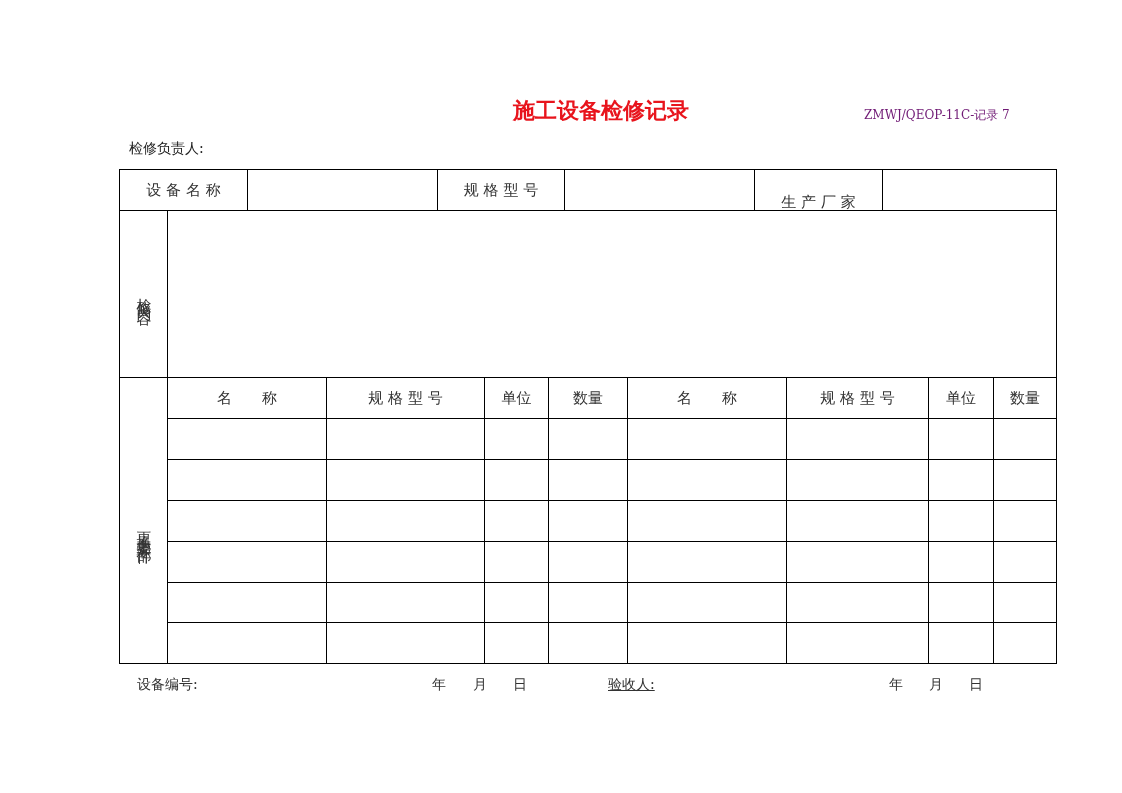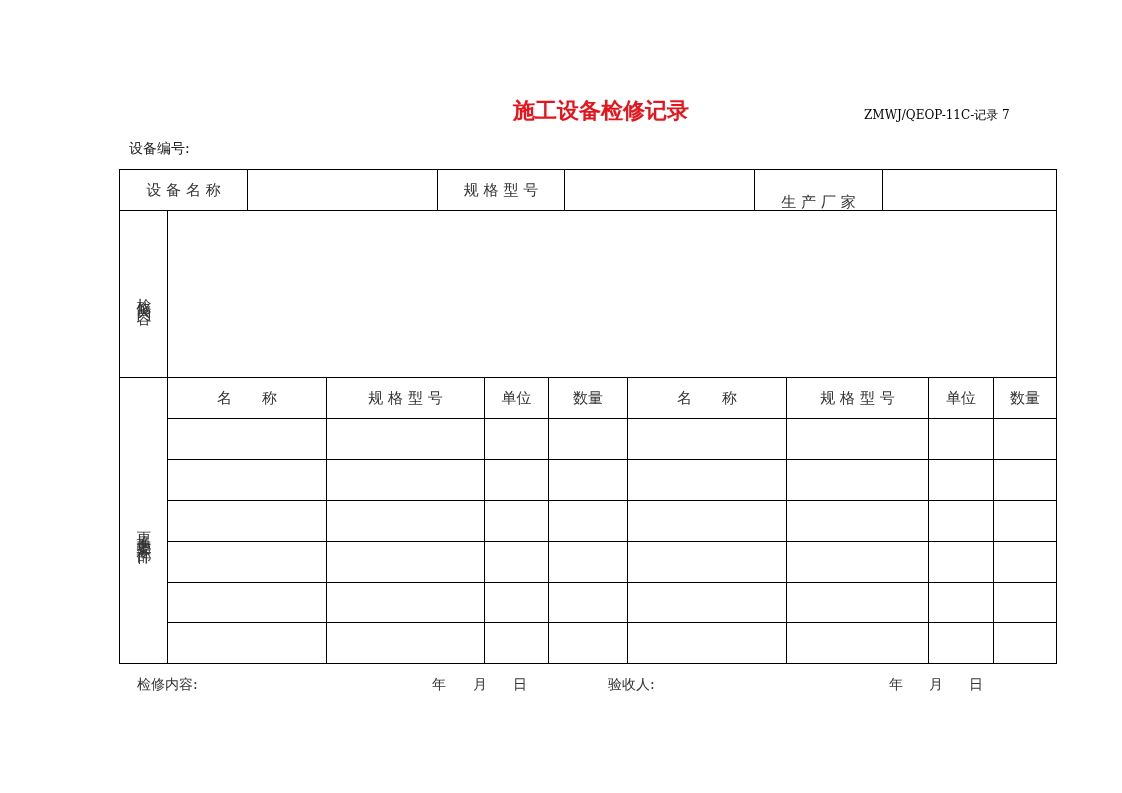--- a/index.html
+++ b/index.html
@@ -1,35 +1,35 @@
 <!DOCTYPE html>
 <html><head>
 <meta charset="utf-8">
 <style>
   html, body { margin:0; padding:0; background:#ffffff; }
   body { width:1122px; height:793px; position:relative; overflow:hidden;
          font-family: "DejaVu Serif", "Liberation Serif", serif; color:#222; }
   .abs { position:absolute; }
   .title { left:0; width:1202px; top:96px; text-align:center; font-size:22px; color:#e8141c;
            font-family:"DejaVu Sans", sans-serif; font-weight:bold; letter-spacing:0px; }
-  .code { left:864px; top:107px; font-size:12px; color:#000000; }
+  .code { left:864px; top:107px; font-size:12px; color:#701a75; }
   .devno { left:129px; top:140px; font-size:14px; }
   .hline { position:absolute; height:1px; background:#000; }
   .vline { position:absolute; width:1px; background:#000; }
   .cell { position:absolute; display:flex; align-items:center; justify-content:center;
           font-size:15px; color:#333; }
   .vert { writing-mode: vertical-rl; text-orientation: upright; letter-spacing:4px; font-size:15px; color:#333; }
   .foot { position:absolute; top:676px; font-size:14px; color:#333; }
 </style>
 </head>
 <body>
 
 <div class="abs title">施工设备检修记录</div>
 <div class="abs code">ZMWJ/QEOP-11C-记录 7</div>
-<div class="abs devno">设备编号:</div>
+<div class="abs devno">检修负责人:</div>
 
 <div>
 
   <div class="hline" style="left:119px; top:169px; width:938px;"></div>
   <div class="hline" style="left:119px; top:210px; width:938px;"></div>
   <div class="hline" style="left:119px; top:377px; width:938px;"></div>
   <div class="hline" style="left:167px; top:418px; width:890px;"></div>
   <div class="hline" style="left:167px; top:459px; width:890px;"></div>
   <div class="hline" style="left:167px; top:500px; width:890px;"></div>
   <div class="hline" style="left:167px; top:541px; width:890px;"></div>
@@ -138,20 +138,20 @@
     <div class="cell" style="left:327px; top:623px; width:157px; height:40px;"></div>
     <div class="cell" style="left:485px; top:623px; width:63px; height:40px;"></div>
     <div class="cell" style="left:549px; top:623px; width:78px; height:40px;"></div>
     <div class="cell" style="left:628px; top:623px; width:158px; height:40px;"></div>
     <div class="cell" style="left:787px; top:623px; width:141px; height:40px;"></div>
     <div class="cell" style="left:929px; top:623px; width:64px; height:40px;"></div>
     <div class="cell" style="left:994px; top:623px; width:62px; height:40px;"></div>
   </div>
 </div>
 
-<div class="foot" style="left:137px;">检修内容:</div>
+<div class="foot" style="left:137px;">设备编号:</div>
 <div class="foot" style="left:432px;">年</div>
 <div class="foot" style="left:473px;">月</div>
 <div class="foot" style="left:513px;">日</div>
-<div class="foot" style="left:608px;">验收人:</div>
+<div class="foot" style="left:608px;text-decoration:underline;">验收人:</div>
 <div class="foot" style="left:889px;">年</div>
 <div class="foot" style="left:929px;">月</div>
 <div class="foot" style="left:969px;">日</div>
 
 </body></html>

